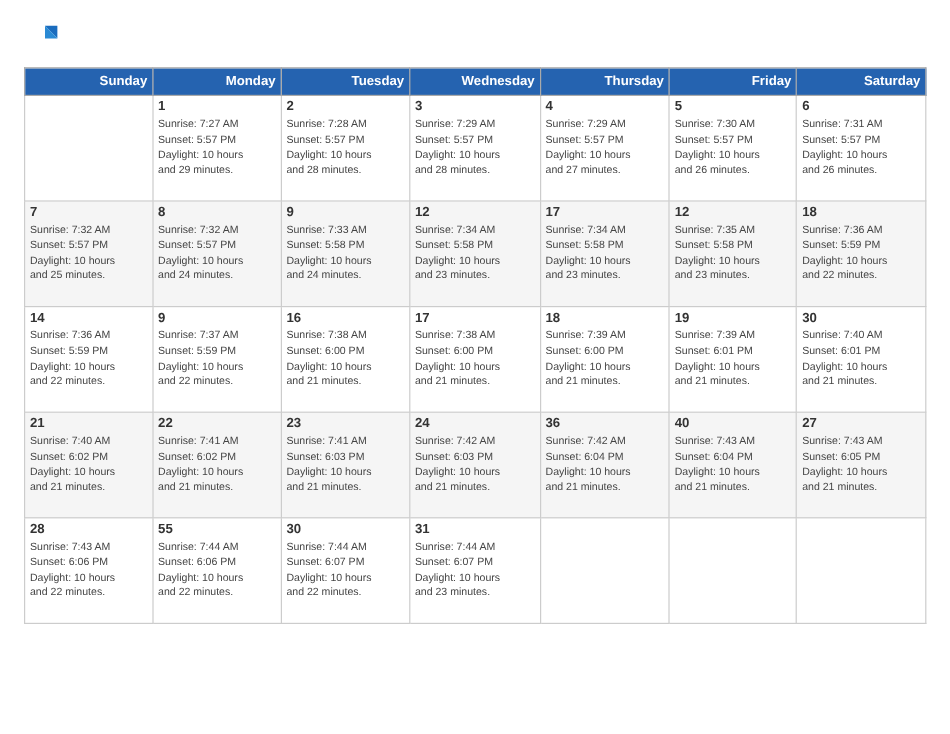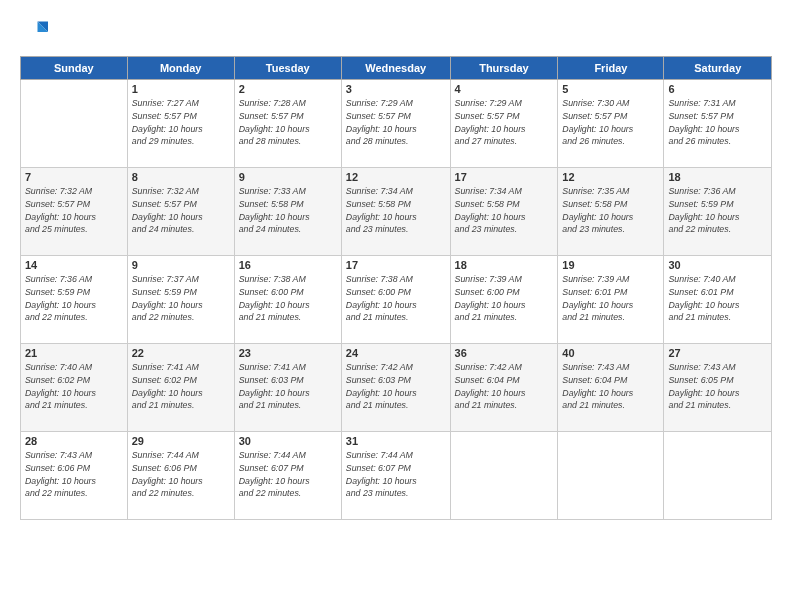--- a/index.html
+++ b/index.html
@@ -52,21 +52,21 @@
     }
     .calendar {
       width: 100%;
       border-collapse: collapse;
       font-size: 9.5px;
     }
     .calendar th {
       background: #2563b0;
       color: #fff;
       padding: 5px 4px;
-      text-align: center;
+      text-align: right;
       font-size: 11px;
       font-weight: bold;
       border: 1px solid #aaa;
     }
     .calendar td {
       border: 1px solid #ccc;
       vertical-align: top;
       padding: 3px 4px;
       width: 113px;
       height: 88px;
@@ -79,21 +79,20 @@
       font-size: 11px;
       font-weight: bold;
       color: #333;
       display: block;
       margin-bottom: 2px;
     }
     .day-info {
       font-size: 8.8px;
       color: #444;
       line-height: 1.45;
-      font-style: italic;
     }
     .empty-cell {
       background: #f9f9f9;
     }
   </style>
 </head>
 <body>
 
 <div class="page">
   <div class="header">
@@ -242,21 +241,21 @@
             <span class="day-number">27</span>
             <div class="day-info">Sunrise: 7:43 AM<br>Sunset: 6:05 PM<br>Daylight: 10 hours<br>and 21 minutes.</div>
           </td>
         </tr>
         <tr>
           <td>
             <span class="day-number">28</span>
             <div class="day-info">Sunrise: 7:43 AM<br>Sunset: 6:06 PM<br>Daylight: 10 hours<br>and 22 minutes.</div>
           </td>
           <td>
-            <span class="day-number">29</span>
+            <span class="day-number">55</span>
             <div class="day-info">Sunrise: 7:44 AM<br>Sunset: 6:06 PM<br>Daylight: 10 hours<br>and 22 minutes.</div>
           </td>
           <td>
             <span class="day-number">30</span>
             <div class="day-info">Sunrise: 7:44 AM<br>Sunset: 6:07 PM<br>Daylight: 10 hours<br>and 22 minutes.</div>
           </td>
           <td>
             <span class="day-number">31</span>
             <div class="day-info">Sunrise: 7:44 AM<br>Sunset: 6:07 PM<br>Daylight: 10 hours<br>and 23 minutes.</div>
           </td>

